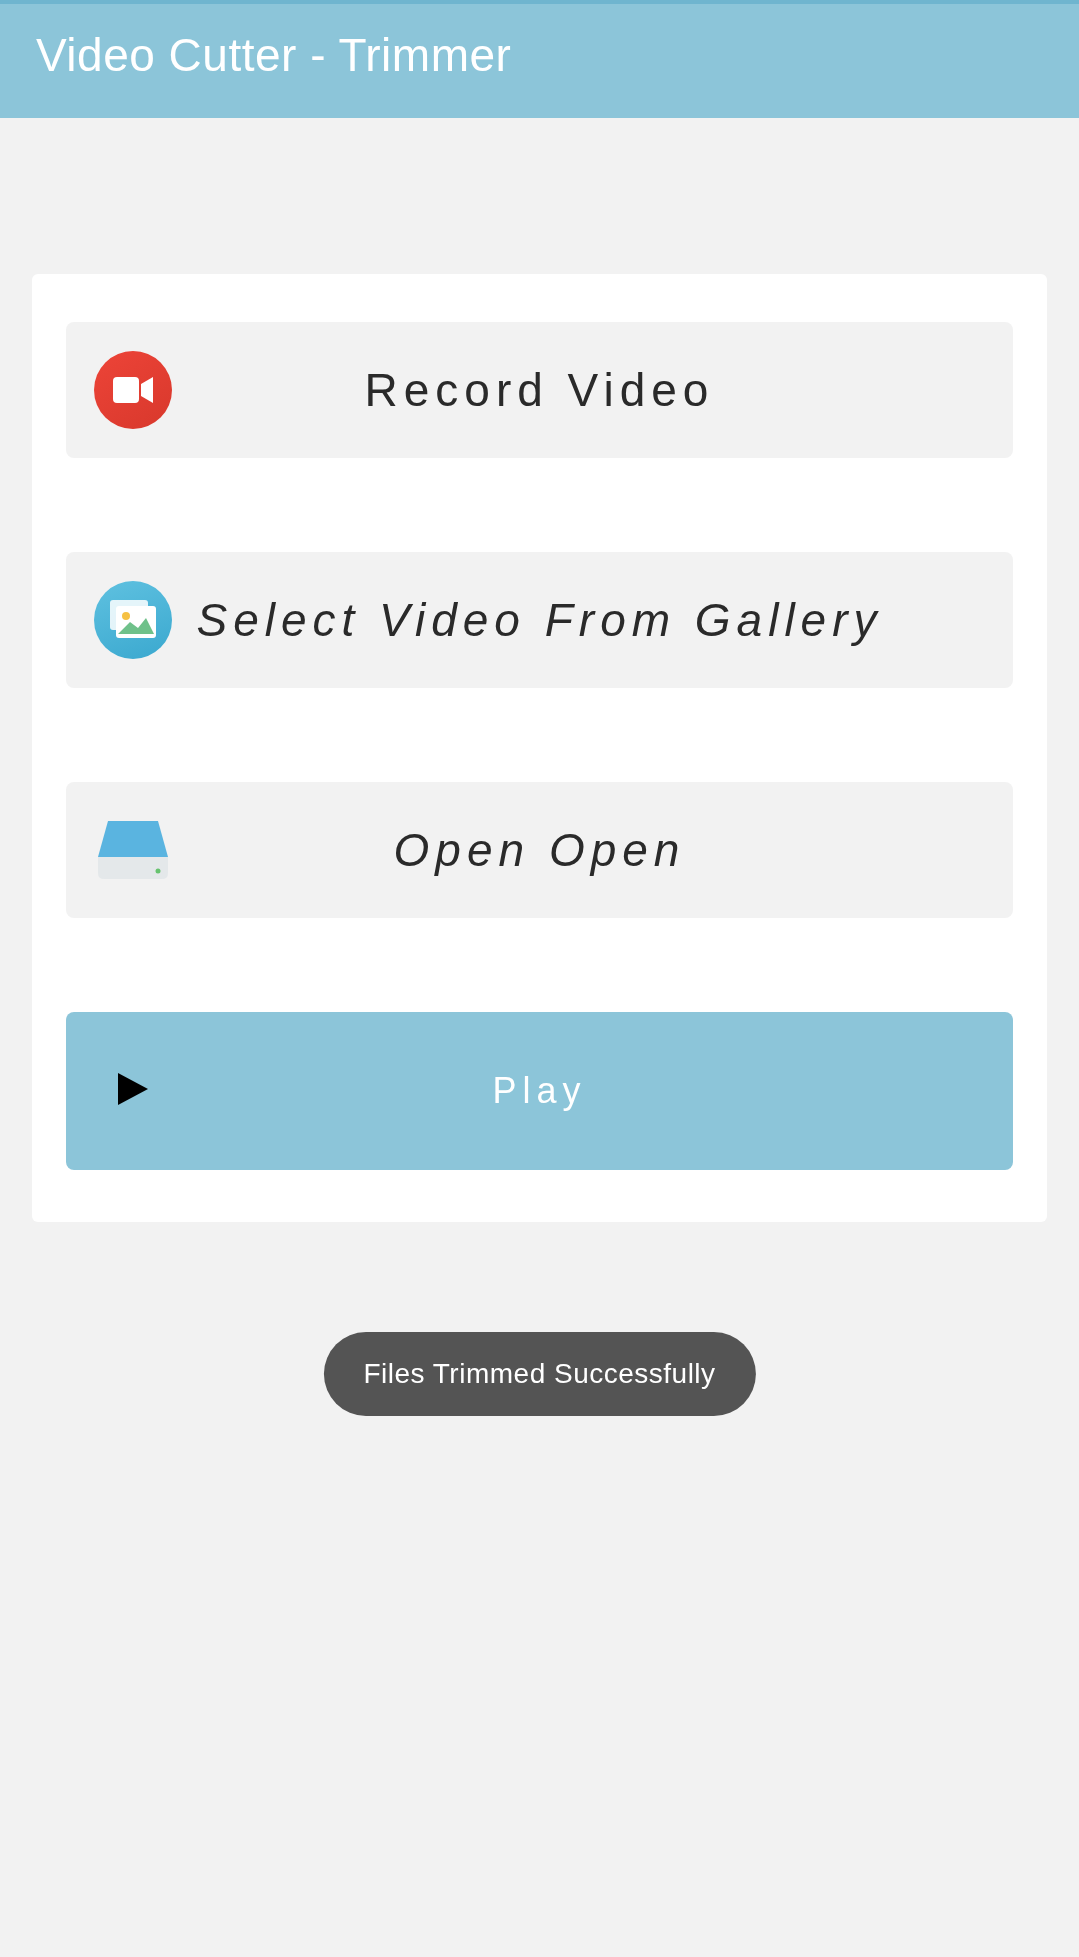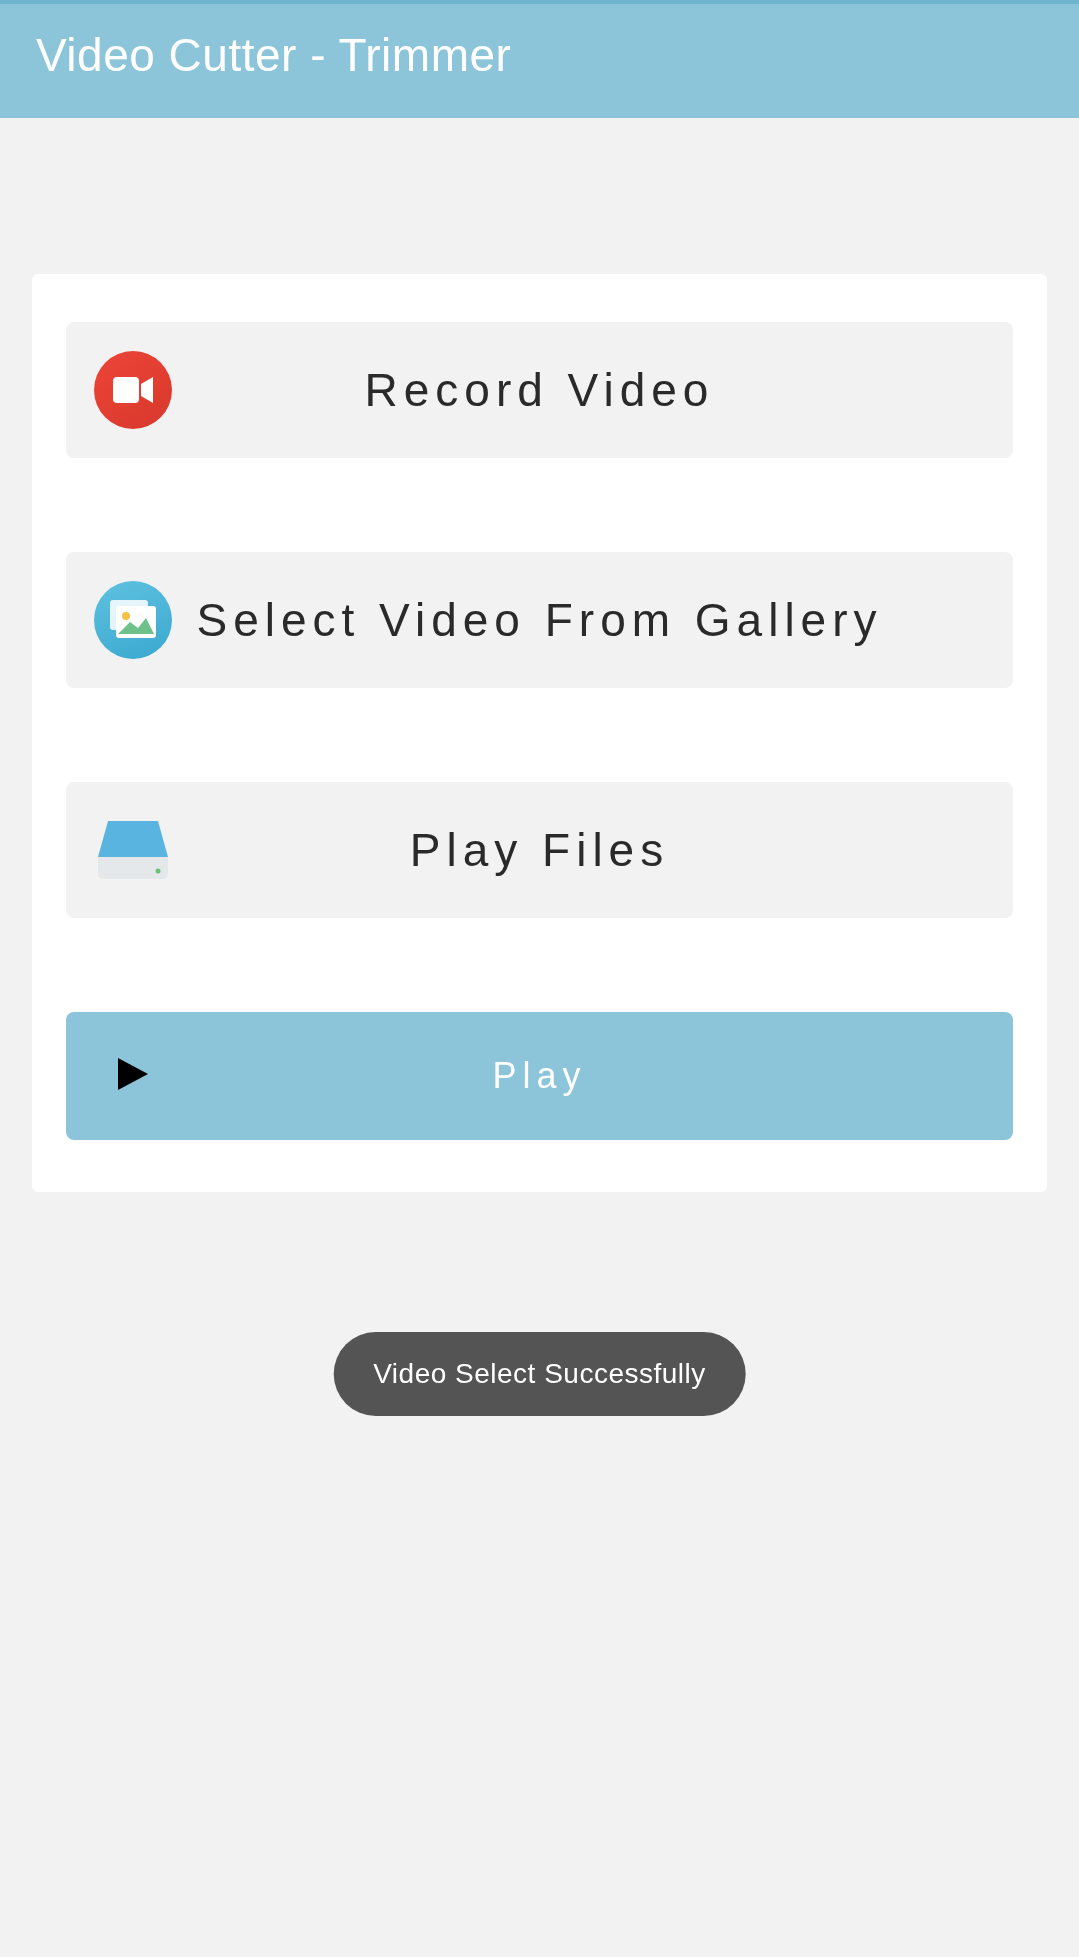--- a/index.html
+++ b/index.html
@@ -41,20 +41,21 @@
       position: relative;
       background: #f2f2f2;
       border-radius: 8px;
       height: 136px;
       display: flex;
       align-items: center;
       cursor: pointer;
     }
     .option-row + .option-row {
       margin-top: 94px;
+      font-style: italic;
     }
     .icon-wrap {
       position: absolute;
       left: 28px;
       top: 50%;
       transform: translateY(-50%);
       width: 78px;
       height: 78px;
       display: flex;
       align-items: center;
@@ -65,21 +66,21 @@
       text-align: center;
       font-size: 46px;
       color: #2a2a2a;
       letter-spacing: 6px;
       font-weight: 400;
     }
     .play-row {
       background: #8cc5d9;
       margin-top: 94px;
       border-radius: 8px;
-      height: 128px;
+      height: 158px;
       position: relative;
       display: flex;
       align-items: center;
       cursor: pointer;
     }
     .play-label {
       flex: 1;
       text-align: center;
       font-size: 36px;
       color: #ffffff;
@@ -164,28 +165,28 @@
     </div>
 
     <div class="option-row">
       <div class="icon-wrap">
         <svg width="78" height="66" viewBox="0 0 78 66">
           <path d="M 14 4 L 64 4 L 74 40 L 4 40 Z" fill="#5ab4e0"></path>
           <path d="M 4 40 L 74 40 L 74 56 Q 74 62 68 62 L 10 62 Q 4 62 4 56 Z" fill="#e4e8ea"></path>
           <circle cx="64" cy="54" r="2.5" fill="#67c36f"></circle>
         </svg>
       </div>
-      <div class="option-label">Play Files</div>
+      <div class="option-label">Open Open</div>
     </div>
 
     <div class="play-row">
       <div class="play-icon">
         <svg width="40" height="40" viewBox="0 0 40 40">
           <path d="M 6 4 L 36 20 L 6 36 Z" fill="#000000"></path>
         </svg>
       </div>
       <div class="play-label">Play</div>
     </div>
 
   </div>
 </div>
 
-<div class="toast">Video Select Successfully</div>
+<div class="toast">Files Trimmed Successfully</div>
 
 </body></html>

